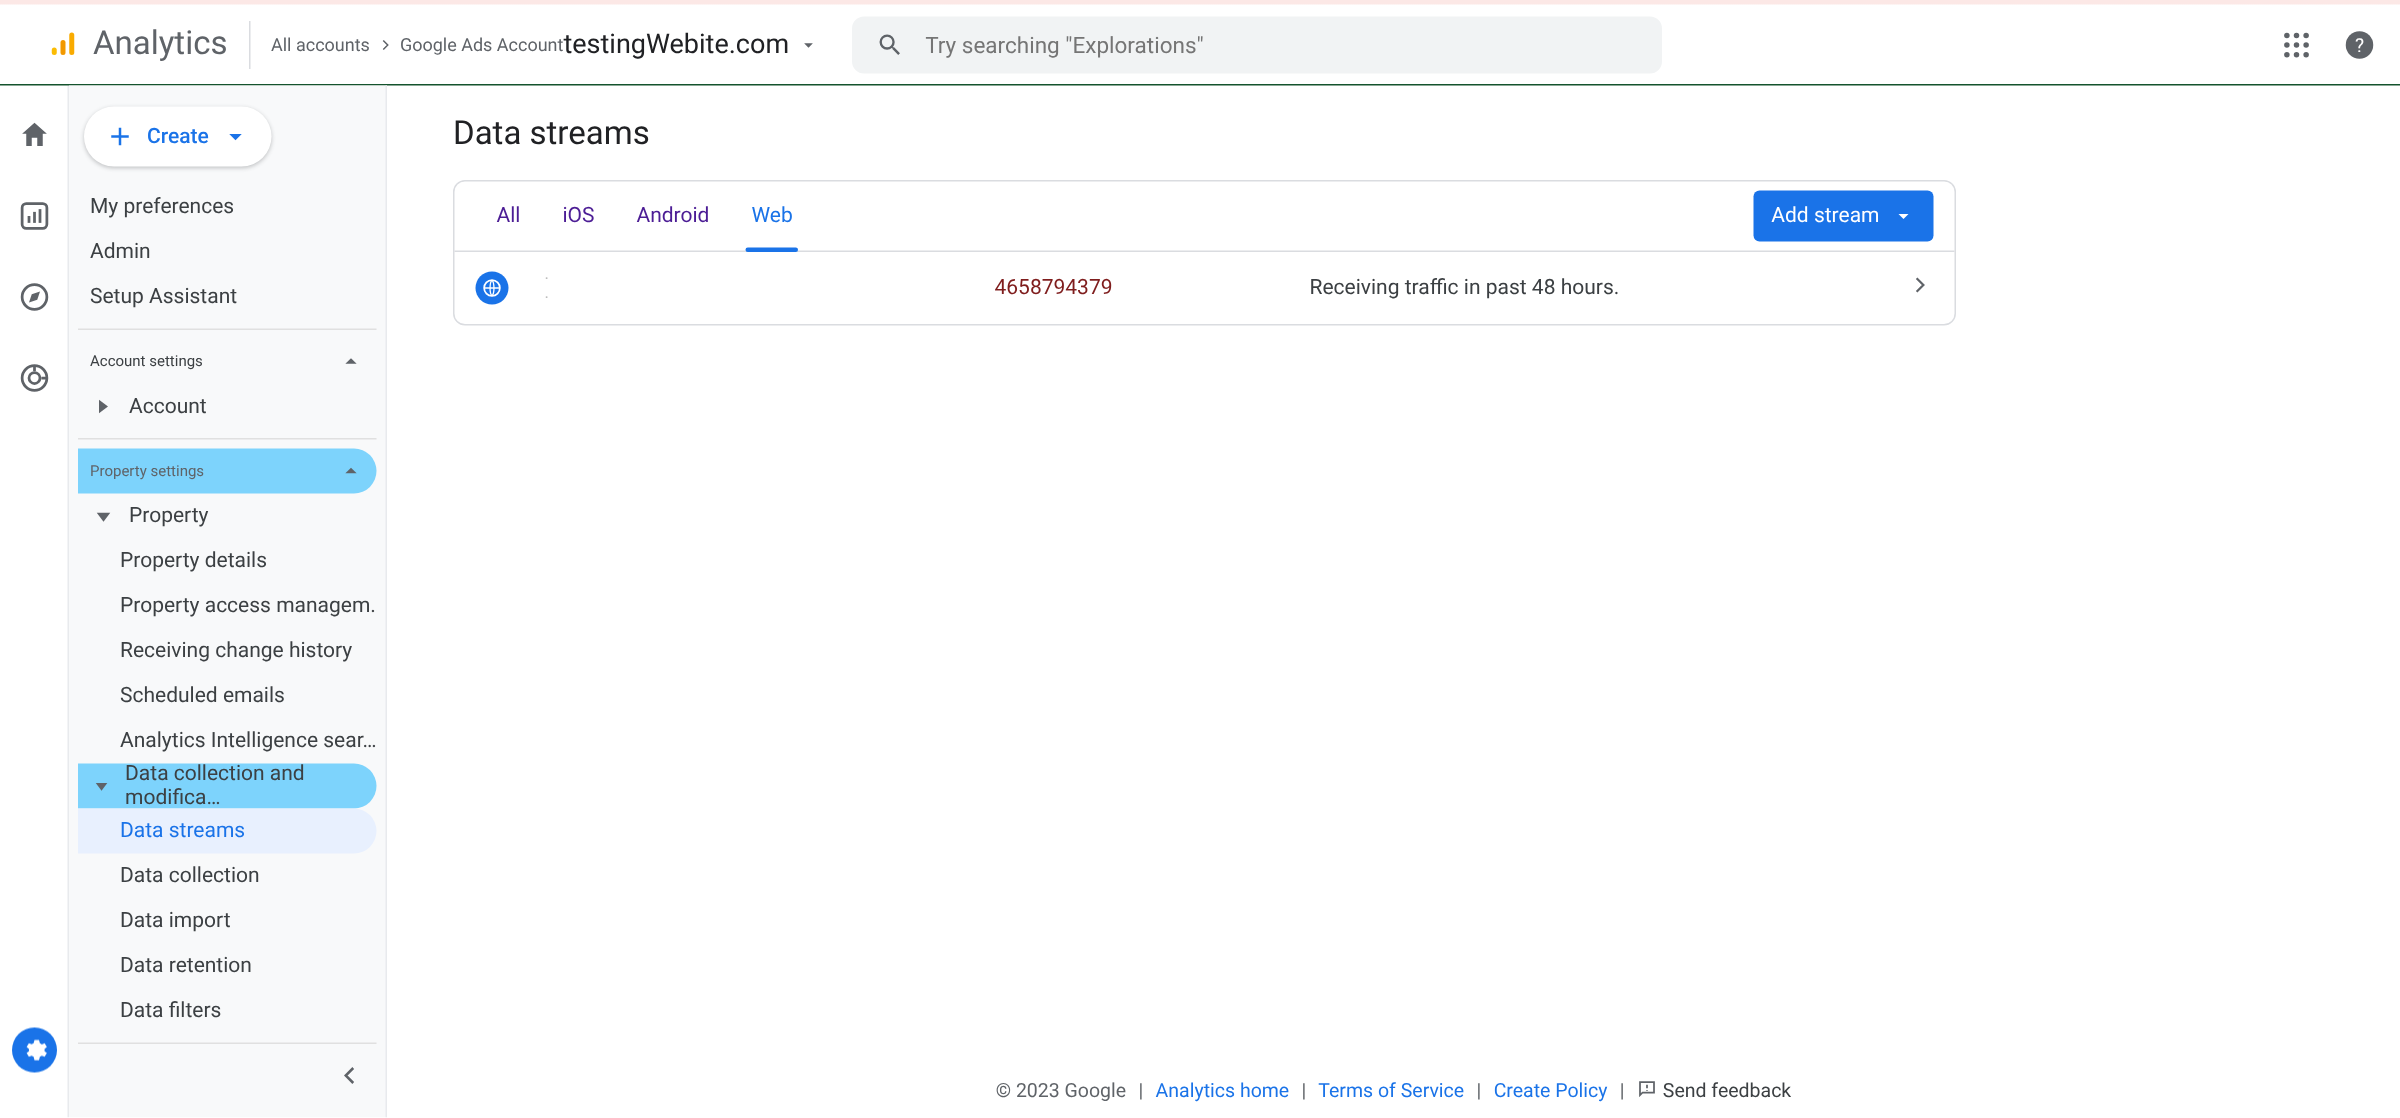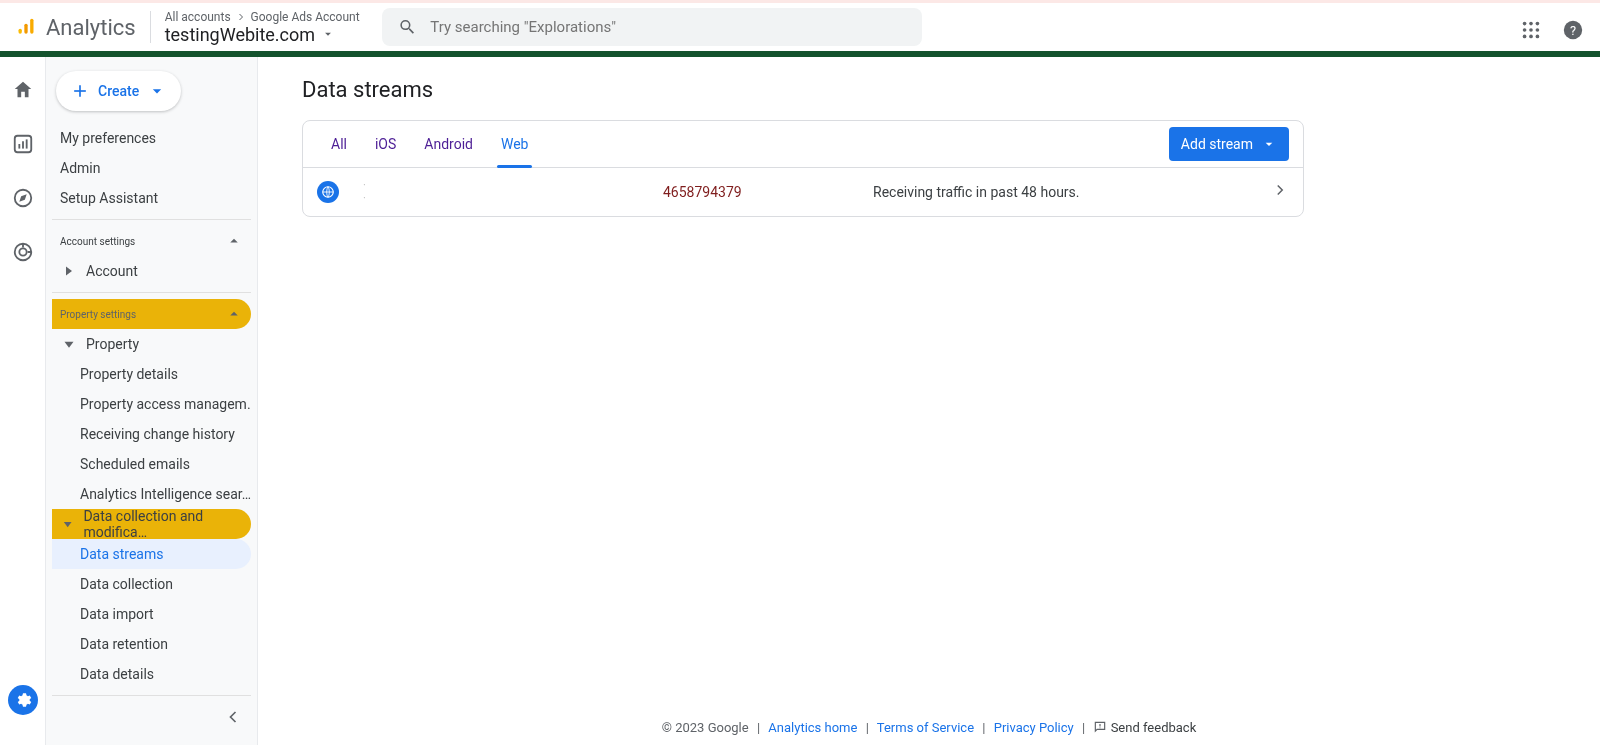--- a/index.html
+++ b/index.html
@@ -1,23 +1,23 @@
 <!DOCTYPE html>
 <html><head>
 <meta charset="utf-8">
 <style>
 *{box-sizing:border-box;margin:0;padding:0;font-family:Roboto,Arial,sans-serif}
 body{background:#fff;color:#3c4043;width:1600px;height:745px;overflow:hidden;position:relative}
-.topbar{height:57px;display:flex;align-items:center;border-bottom:6px solid #14532d;padding:0 16px;position:relative;border-top:3px solid transparent}
+.topbar{height:57px;display:flex;align-items:center;border-bottom:1px solid #14532d;padding:0 32px;position:relative;border-top:3px solid transparent}
 .pink-line{position:absolute;top:0;left:0;right:0;height:3px;background:linear-gradient(#fce8e6,#fce8e6)}
 .logo{display:flex;align-items:center;gap:10px}
 .ga-icon{width:20px;height:20px;position:relative}
 .product-name{font-size:22px;color:#5f6368;font-weight:400}
 .divider{width:1px;height:32px;background:#dadce0;margin:0 14px}
-.account-block{display:flex;flex-direction:column;justify-content:flex-end;cursor:pointer}
+.account-block{display:flex;flex-direction:row;justify-content:flex-end;cursor:pointer}
 .breadcrumb{font-size:12px;color:#5f6368;display:flex;align-items:center;gap:4px}
 .breadcrumb svg{width:12px;height:12px}
 .property-line{display:flex;align-items:center;gap:6px;font-size:18px;color:#202124}
 .property-line svg{width:14px;height:14px;fill:#5f6368}
 .searchbar{margin-left:22px;width:540px;height:38px;background:#f1f3f4;border-radius:8px;display:flex;align-items:center;padding:0 16px;gap:14px}
 .searchbar svg{width:20px;height:20px;fill:#5f6368}
 .searchbar input{border:none;background:transparent;outline:none;font-size:15px;color:#5f6368;width:100%}
 .top-right{position:absolute;right:16px;top:0;height:57px;display:flex;align-items:center;gap:20px}
 .top-right .iconbtn svg{width:22px;height:22px;fill:#5f6368}
 .body{display:flex;height:calc(745px - 57px)}
@@ -28,21 +28,21 @@
 .create-btn svg{width:20px;height:20px;fill:#1a73e8}
 .navitem{display:flex;align-items:center;height:30px;padding:0 8px;font-size:14px;color:#3c4043;border-radius:0 16px 16px 0;cursor:pointer;white-space:nowrap;overflow:hidden;text-overflow:ellipsis}
 .hr{border:none;border-top:1px solid #e0e0e0;margin:6px 0}
 .section-head{display:flex;align-items:center;justify-content:space-between;height:30px;padding:0 8px;font-size:10px;color:#3c4043;cursor:pointer;border-radius:0 16px 16px 0}
 .section-head.muted{color:#5f6368}
 .section-head svg,.expander svg{width:18px;height:18px;fill:#5f6368}
 .expander{display:flex;align-items:center;gap:8px;height:30px;padding:0 8px;font-size:14px;color:#3c4043;cursor:pointer;border-radius:0 16px 16px 0}
 .sub{padding-left:28px}
 .sub2{padding-left:28px}
 .active{background:#e8f0fe;color:#1a73e8}
-.selected-group{background:#eab308}
+.selected-group{background:#7dd3fc}
 .collapse-handle{position:absolute;bottom:14px;right:14px}
 .collapse-handle svg{width:20px;height:20px;fill:#5f6368}
 .main{flex:1;padding:20px 44px;position:relative}
 .page-title{font-size:22px;color:#202124;margin-bottom:18px}
 .card{border:1px solid #dadce0;border-radius:8px;background:#fff;max-width:1002px}
 .tabbar{display:flex;align-items:center;padding:0 14px;height:47px;position:relative;border-bottom:1px solid #dadce0}
 .tab{padding:0 14px;height:100%;display:flex;align-items:center;font-size:14px;color:#4c1d95;cursor:pointer;position:relative}
 .tab.sel{color:#1a73e8}
 .tab.sel::after{content:"";position:absolute;bottom:-1px;left:10px;right:10px;height:3px;background:#1a73e8;border-radius:2px}
 .add-stream{margin-left:auto;background:#1a73e8;color:#fff;border:none;border-radius:4px;height:34px;padding:0 12px;display:flex;align-items:center;gap:8px;font-size:14px;font-weight:400;cursor:pointer}
@@ -190,21 +190,21 @@
     <div class="expander selected-group">
       <svg viewBox="0 0 24 24">
           <path d="M6 9l6 8 6-8z"></path>
         </svg>
       <span>Data collection and modifica…</span>
     </div>
     <div class="navitem sub2 active">Data streams</div>
     <div class="navitem sub2">Data collection</div>
     <div class="navitem sub2">Data import</div>
     <div class="navitem sub2">Data retention</div>
-    <div class="navitem sub2">Data details</div>
+    <div class="navitem sub2">Data filters</div>
     <hr class="hr">
     <span class="collapse-handle"><svg viewBox="0 0 24 24">
           <path d="M15 6l-6 6 6 6" fill="none" stroke="#5f6368" stroke-width="2"></path>
         </svg></span>
   </div>
 
   <div class="main">
     <div class="page-title">Data streams</div>
     <div class="card">
       <div class="tabbar">
@@ -235,21 +235,21 @@
       </div>
     </div>
 
     <div class="footer">
       <span>© 2023 Google</span>
       <span class="sep">|</span>
       <a href="#">Analytics home</a>
       <span class="sep">|</span>
       <a href="#">Terms of Service</a>
       <span class="sep">|</span>
-      <a href="#">Privacy Policy</a>
+      <a href="#">Create Policy</a>
       <span class="sep">|</span>
       <span class="fb">
         <svg viewBox="0 0 24 24">
             <path d="M4 4h16v12H7l-3 3z" fill="none" stroke="#5f6368" stroke-width="2"></path>
             <path d="M12 7v4M12 13v1" stroke="#5f6368" stroke-width="2"></path>
           </svg>
         <span>Send feedback</span>
       </span>
     </div>
   </div>

